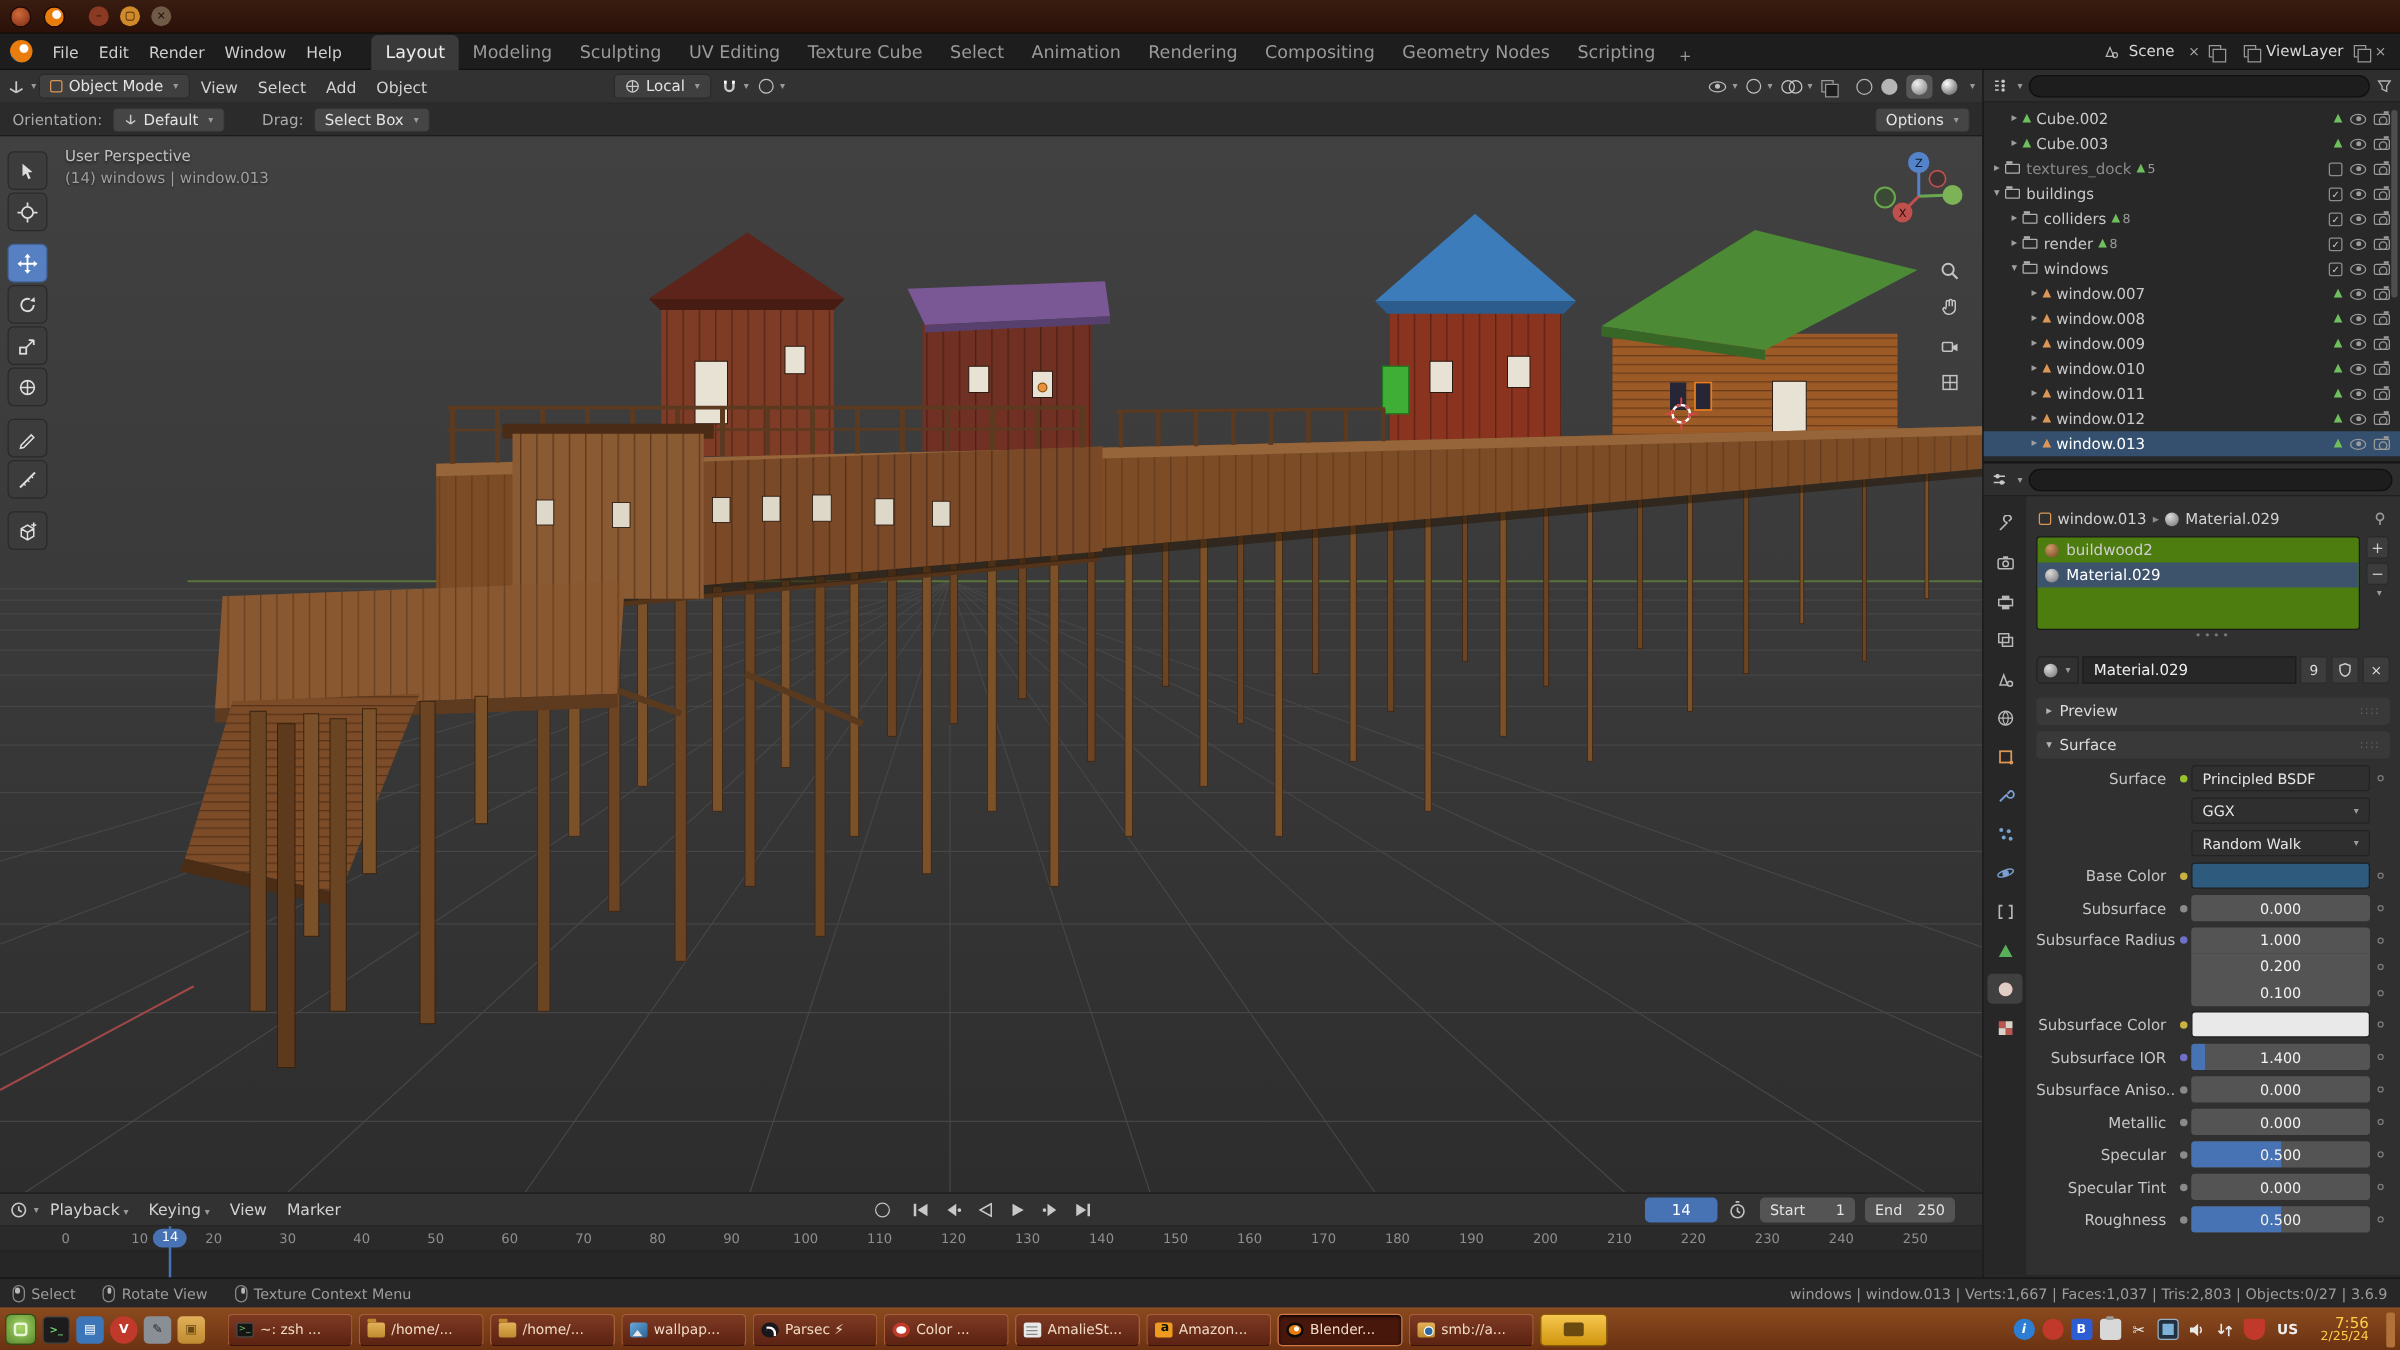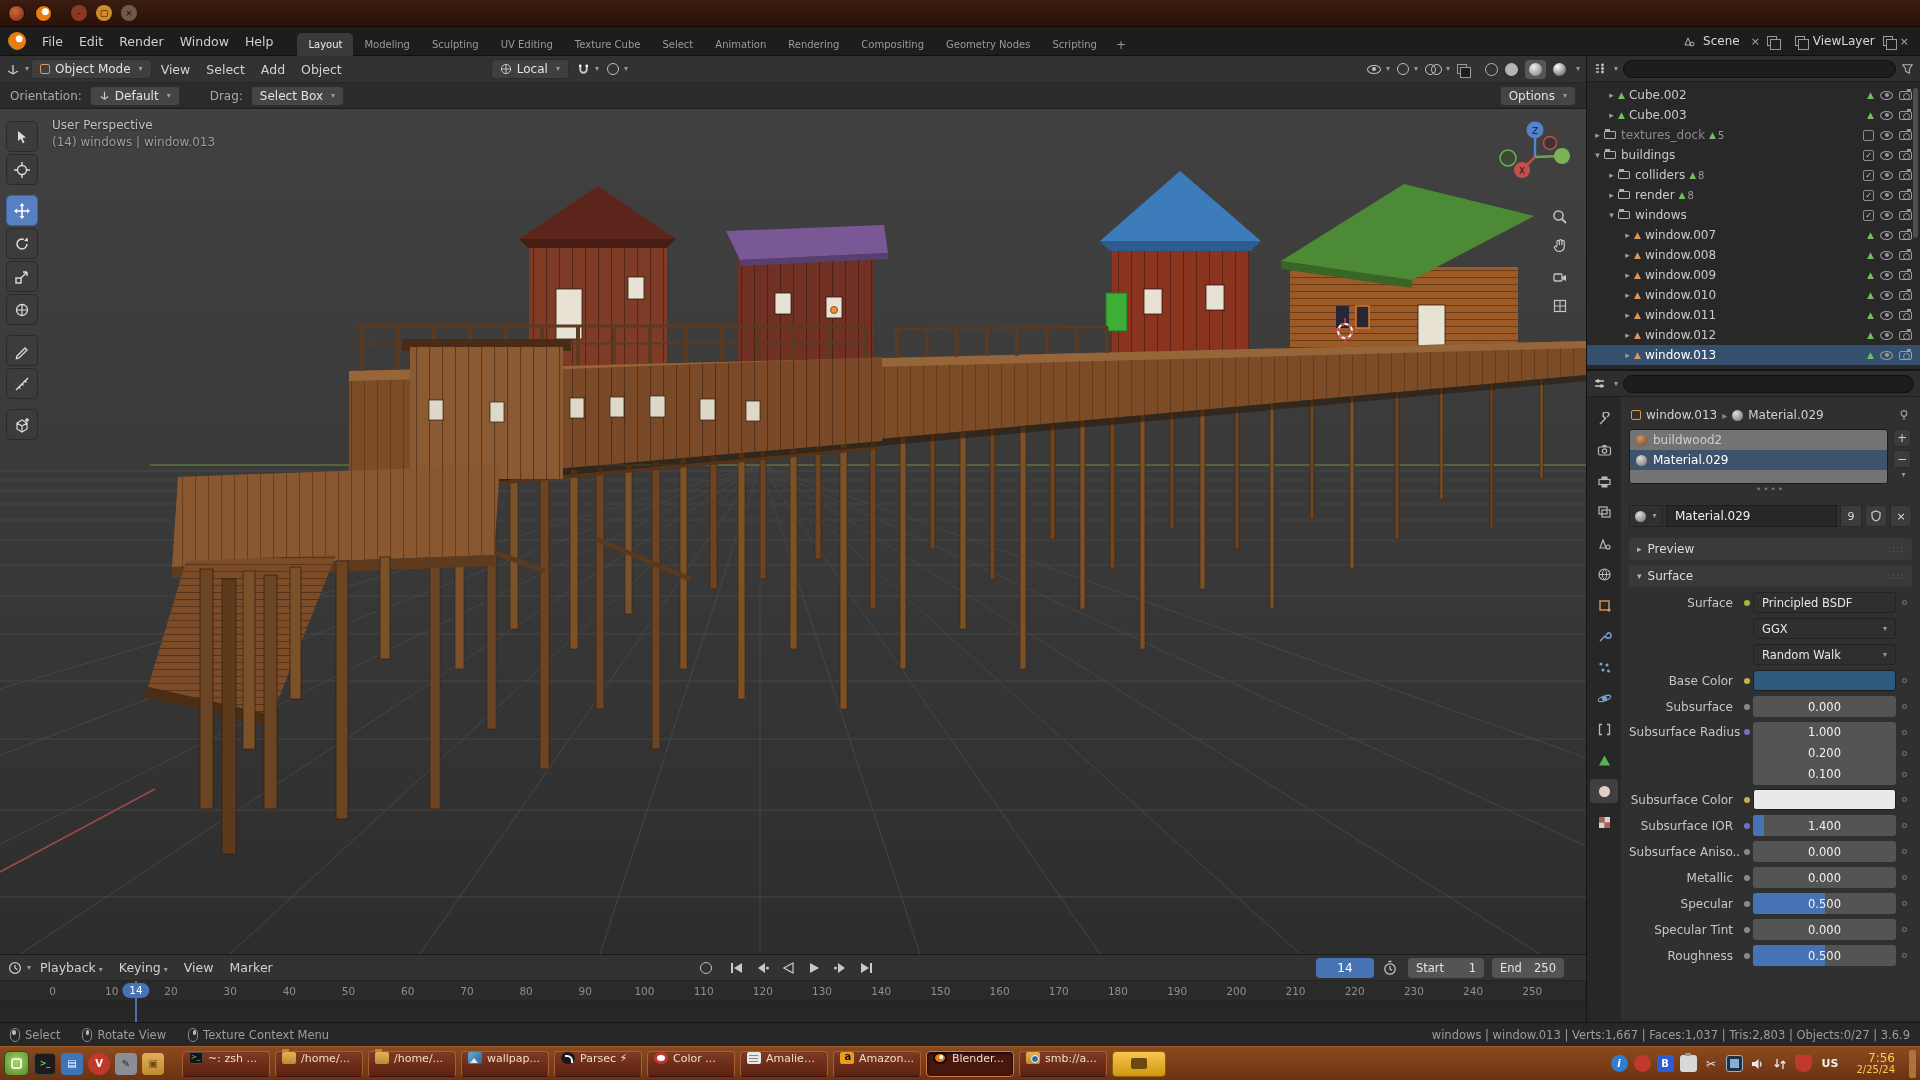--- a/index.html
+++ b/index.html
@@ -17,21 +17,21 @@
 .c2{background:radial-gradient(circle at 62% 38%,#ffffff 0 3px,#e87d0d 4px);border:1px solid #200a04}
 #titlebar .title{flex:1;text-align:center;color:#e9ddd2;font-size:13px}
 .winbtn{width:16px;height:16px;border-radius:50%;margin-left:9px;flex:none;display:flex;align-items:center;justify-content:center;font-size:9px;color:#1d0d05}
 .wb1{background:#8a3a22}.wb2{background:#d08a2a}.wb3{background:#6f5a47}
 
 
 #topbar{left:0;top:27px;width:1920px;height:29px;background:#1d1d1d;display:flex;align-items:center;padding:0 8px;border-bottom:1px solid #101010}
 .blogo{width:18px;height:18px;border-radius:50%;background:radial-gradient(circle at 62% 38%,#fff 0 3px,#e87d0d 4px 72%,#235a88 73%);margin-right:8px;flex:none}
 .menu{font-size:12.5px;color:#cfcfcf;padding:3px 8px;border-radius:3px}
 .tabs{display:flex;align-items:flex-end;margin-left:16px;height:29px}
-.tab{font-size:10px;color:#9a9a9a;padding:6px 11px 6px;border-radius:5px 5px 0 0}
+.tab{font-size:14px;color:#9a9a9a;padding:6px 11px 6px;border-radius:5px 5px 0 0}
 .tab.active{background:#3a3a3a;color:#ececec}
 .tab-add{font-size:12px;color:#9a9a9a;padding:4px 8px}
 .tb-right{margin-left:auto;display:flex;align-items:center;gap:4px}
 .mini-ic{width:12px;height:12px;flex:none}
 .dbl{width:10px;height:10px;border:1px solid #999;position:relative;flex:none}
 .dbl::after{content:"";position:absolute;left:2px;top:2px;width:9px;height:9px;border:1px solid #999;background:#1d1d1d}
 .tb-name{font-size:12px;color:#d8d8d8;padding:0 4px}
 
 
 #main{left:0;top:56px;width:1586px;height:966px;background:#353535}
@@ -122,21 +122,21 @@
 .ptab{width:28px;height:24px;display:flex;align-items:center;justify-content:center;border-radius:4px}
 .ptab.active{background:#404040}
 #pcontent{margin-left:34px;padding:6px 8px 0 8px}
 #crumb{height:24px;display:flex;align-items:center;gap:5px;font-size:12px;color:#d0d0d0;padding:0 2px}
 .cr-sep{color:#8a8a8a;font-size:10px}
 .objic{width:10px;height:10px;border:1.4px solid #dc9656;border-radius:2px;flex:none}
 .sphic{width:11px;height:11px;border-radius:50%;flex:none}
 .sph-brown{background:radial-gradient(circle at 35% 30%,#cf9a6a,#714321)}
 .sph-gray{background:radial-gradient(circle at 35% 30%,#dcdcdc,#6e6e6e)}
 #slots-wrap{display:flex;gap:4px;margin-top:2px}
-#slots{flex:1;height:55px;background:#737373;border:1px solid #1b1b1b;border-radius:3px;overflow:hidden}
+#slots{flex:1;height:75px;background:#4d7c0f;border:1px solid #1b1b1b;border-radius:3px;overflow:hidden}
 .slot{height:20px;display:flex;align-items:center;gap:6px;padding:0 6px;font-size:12px;color:#cfcfcf}
 .slot.sel{background:#3d536b;color:#fff}
 #slot-btns{width:20px;display:flex;flex-direction:column;gap:3px;align-items:center}
 .sq{width:18px;height:18px;background:#3c3c3c;border:1px solid #2a2a2a;border-radius:3px;color:#ccc;font-size:12px;display:flex;align-items:center;justify-content:center}
 .grip{text-align:center;color:#777;font-size:9px;letter-spacing:2px;height:12px;line-height:10px}
 #datablock{display:flex;align-items:center;gap:3px;height:24px;margin:8px 0 10px}
 #db-browse{width:34px;height:22px;background:#303030;border:1px solid #222;border-radius:4px 0 0 4px;display:flex;align-items:center;justify-content:center;gap:3px}
 #db-name{flex:1;height:22px;background:#272727;border:1px solid #1c1c1c;display:flex;align-items:center;padding:0 8px;font-size:12px;color:#ededed}
 .db-btn{height:22px;min-width:22px;background:#3c3c3c;border:1px solid #2a2a2a;display:flex;align-items:center;justify-content:center;font-size:11px;color:#ddd;padding:0 4px}
 .db-last{border-radius:0 4px 4px 0}
@@ -171,21 +171,21 @@
 
 #task{left:0;top:1046px;width:1920px;height:34px;background:linear-gradient(#8a4a1e,#6b3212);display:flex;align-items:center;padding:0 4px;gap:5px;border-top:1px solid #a05c2c}
 .mint{width:25px;height:25px;border-radius:5px;background:radial-gradient(circle at 50% 42%,#a8d86a,#56862c);border:1px solid #2f4f16;position:relative;flex:none}
 .mint::after{content:"";position:absolute;inset:6px;border:2px solid #e9f5d8;border-radius:3px}
 .launch{width:22px;height:22px;border-radius:4px;flex:none;display:flex;align-items:center;justify-content:center;font-size:10px;font-weight:bold}
 .l-term{background:#1c1c1c;border:1px solid #444;color:#6ecf6e;font-size:8px}
 .l-files{background:#3d76b8;color:#fff}
 .l-viv{background:#c0392b;border-radius:50%;color:#fff}
 .l-edit{background:#8a8f96;color:#2a2a2a}
 .l-fold{background:linear-gradient(#e0b05a,#c08a30);color:#6b4a10}
-.twin{width:88px;height:26px;background:linear-gradient(#7d3a22,#5c2212);border:1px solid #a85c38;border-bottom-color:#38120a;border-radius:4px;display:flex;gap:5px;padding:0 6px;flex:none}
+.twin{width:100px;height:26px;background:linear-gradient(#7d3a22,#5c2212);border:1px solid #a85c38;border-bottom-color:#38120a;border-radius:4px;display:flex;align-items:center;gap:5px;padding:0 6px;flex:none}
 .twin.active{background:#47170c;border-color:#d07848;box-shadow:inset 0 1px 3px #000}
 .twin .wlabel{font-size:11px;color:#f2dcc8;white-space:nowrap;overflow:hidden;text-overflow:ellipsis}
 .wi{width:14px;height:12px;border-radius:2px;flex:none;position:relative}
 .wi-term{background:#151515;border:1px solid #4a4a4a}
 .wi-term::after{content:">_";position:absolute;left:1px;top:0px;font-size:7px;color:#6ecf6e}
 .wi-folder{background:linear-gradient(#e2b259,#bf8a2e)}
 .wi-folder::before{content:"";position:absolute;top:-3px;left:0;width:7px;height:3px;background:#bf8a2e;border-radius:1px 1px 0 0}
 .wi-img{background:linear-gradient(135deg,#6aa8d8,#2b6398)}
 .wi-img::after{content:"";position:absolute;left:2px;bottom:1px;border-left:4px solid transparent;border-right:4px solid transparent;border-bottom:5px solid #e8e8e8}
 .wi-parsec{background:#17171d;border-radius:50%}

